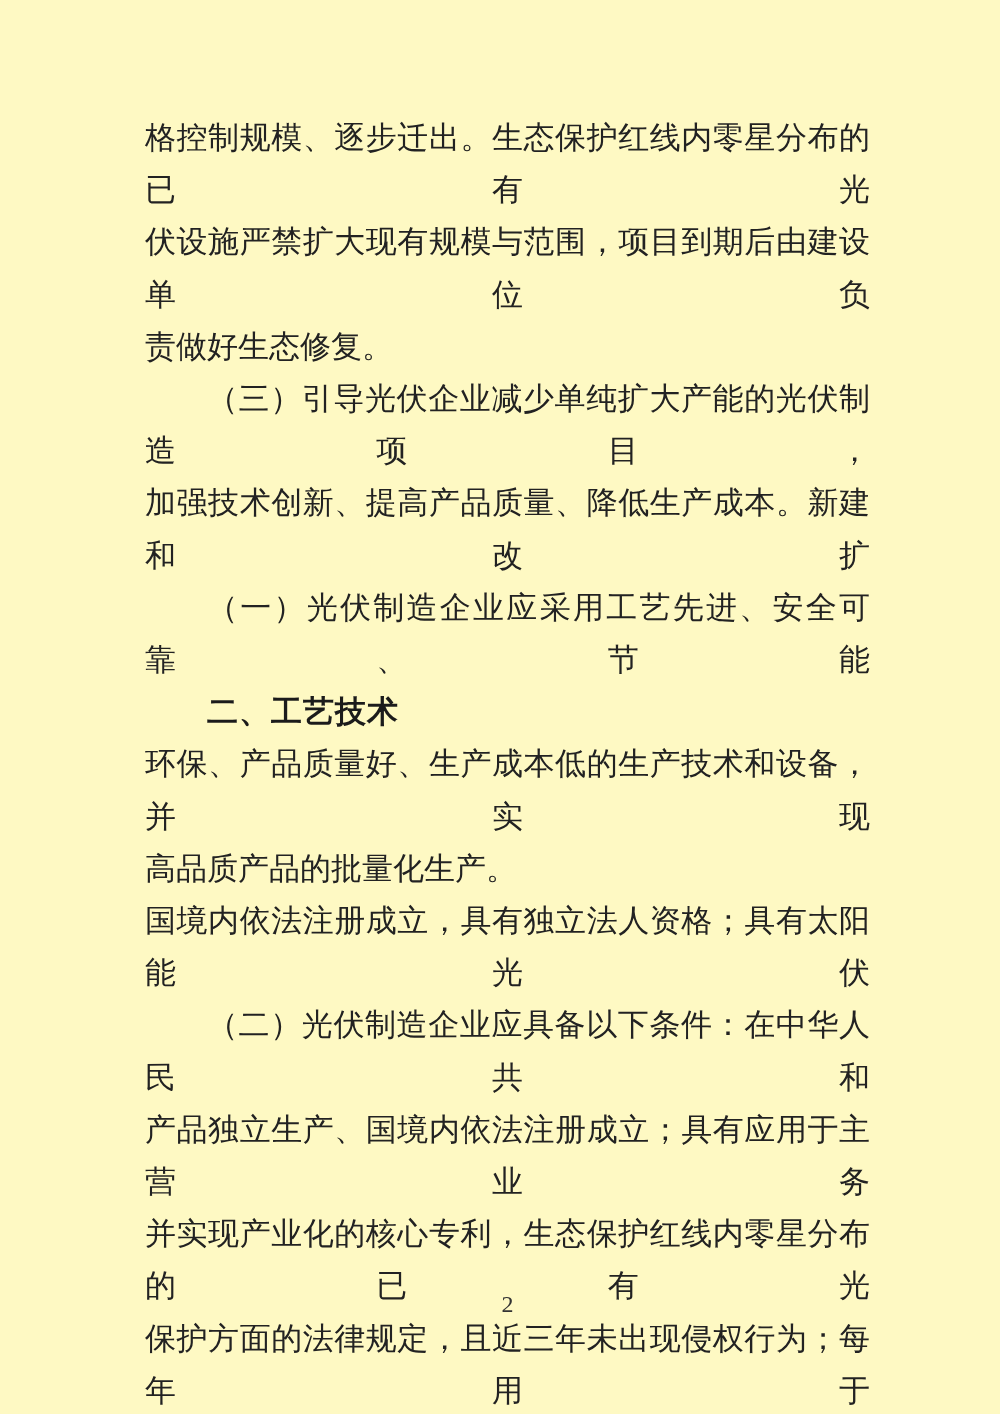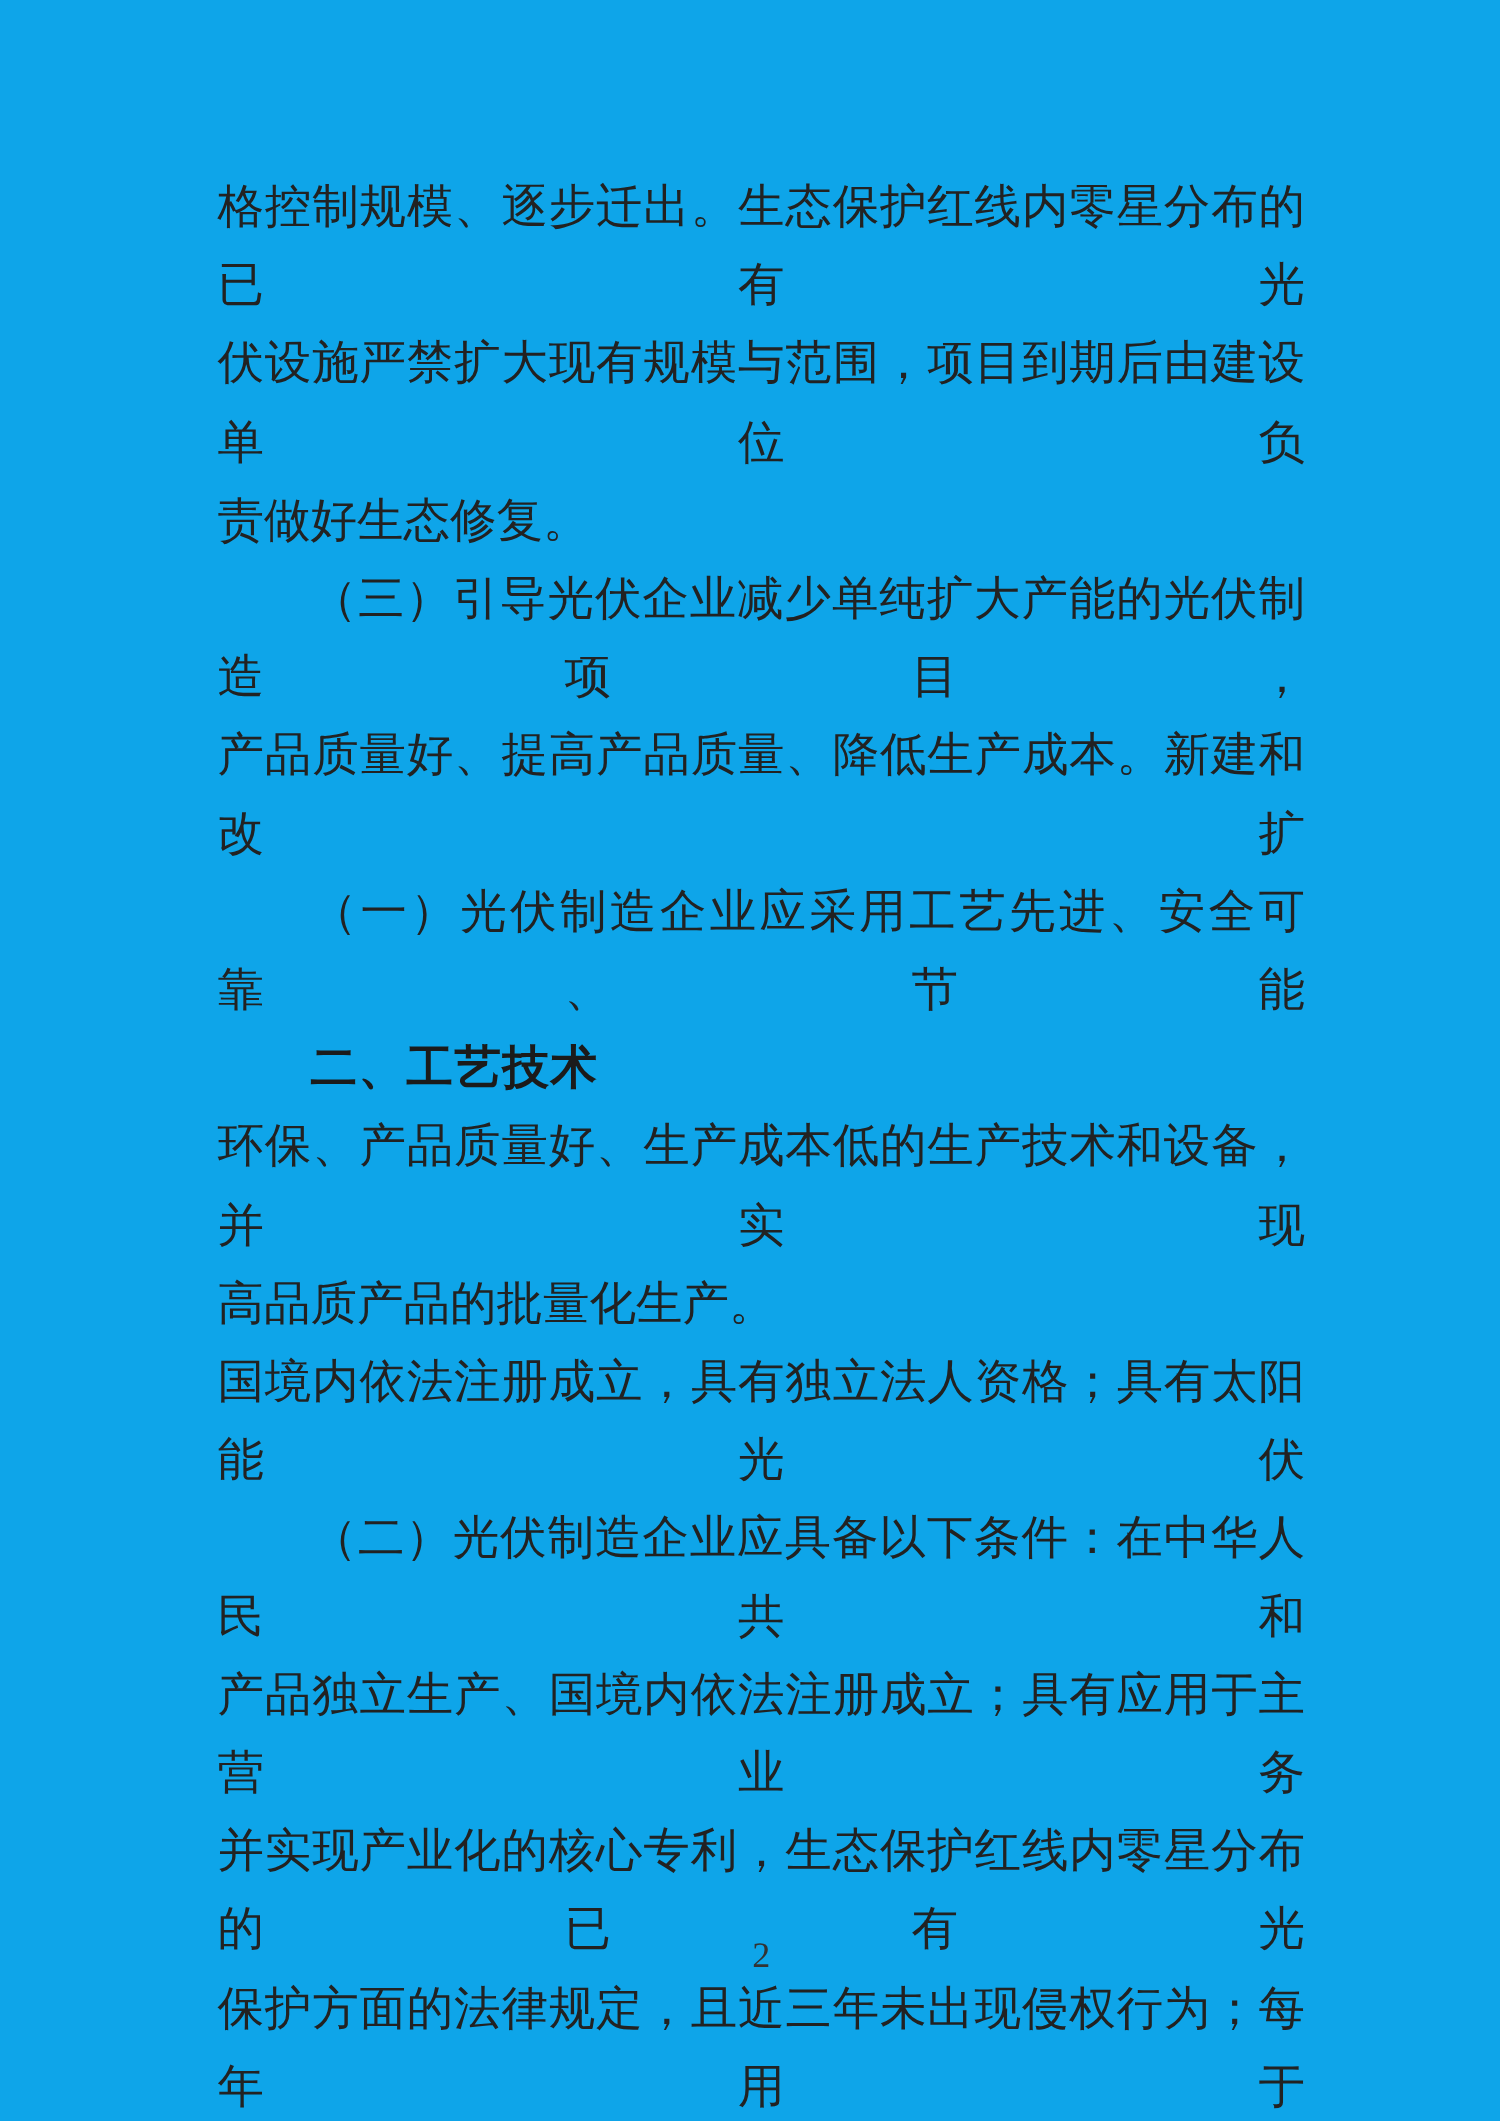--- a/index.html
+++ b/index.html
@@ -4,21 +4,21 @@
 <style>
   html, body {
     margin: 0;
     padding: 0;
     background: #ffffff;
   }
   .page {
     position: relative;
     width: 1000px;
     height: 1414px;
-    background: #0ea5e9;
+    background: #fef9c3;
     overflow: hidden;
   }
   .text-block {
     position: absolute;
     left: 145px;
     top: 112px;
     width: 725px;
   }
   .line {
     font-family: "Liberation Serif", "DejaVu Serif", serif;
@@ -57,21 +57,21 @@
 <body>
 
 <div class="page">
   <div class="text-block">
 
     <div class="line jf">格控制规模、逐步迁出。生态保护红线内零星分布的已有光</div>
     <div class="line jf">伏设施严禁扩大现有规模与范围，项目到期后由建设单位负</div>
     <div class="line">责做好生态修复。</div>
 
     <div class="line indent jf">（三）引导光伏企业减少单纯扩大产能的光伏制造项目，</div>
-    <div class="line jf">产品质量好、提高产品质量、降低生产成本。新建和改扩</div>
+    <div class="line jf">加强技术创新、提高产品质量、降低生产成本。新建和改扩</div>
 
     <div class="line indent jf">（一）光伏制造企业应采用工艺先进、安全可靠、节能</div>
 
     <div class="line indent heading">二、工艺技术</div>
     <div class="line jf">环保、产品质量好、生产成本低的生产技术和设备，并实现</div>
     <div class="line">高品质产品的批量化生产。</div>
 
     <div class="line jf">国境内依法注册成立，具有独立法人资格；具有太阳能光伏</div>
     <div class="line indent jf">（二）光伏制造企业应具备以下条件：在中华人民共和</div>
     <div class="line jf">产品独立生产、国境内依法注册成立；具有应用于主营业务</div>

